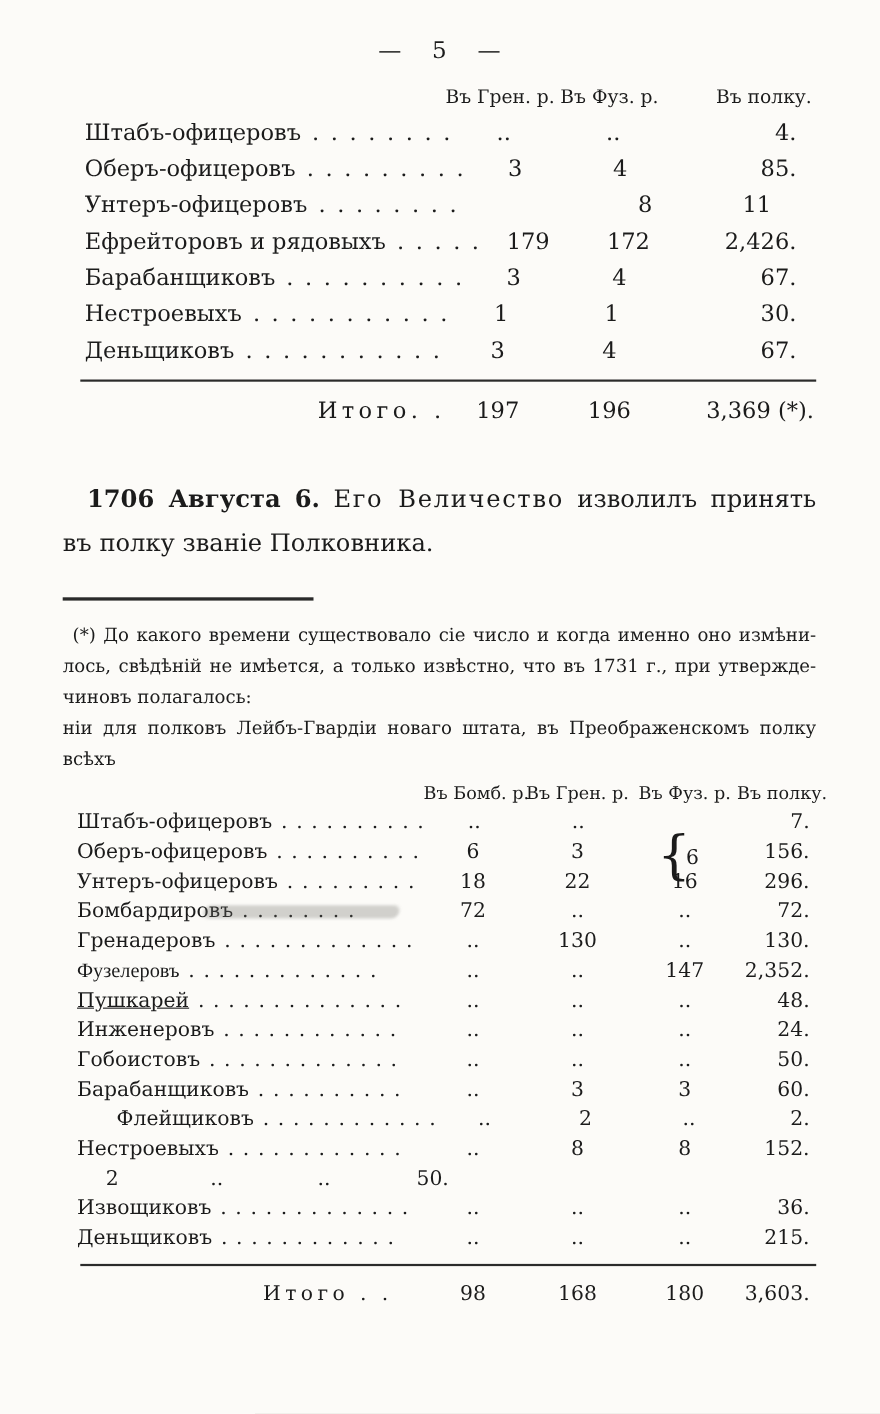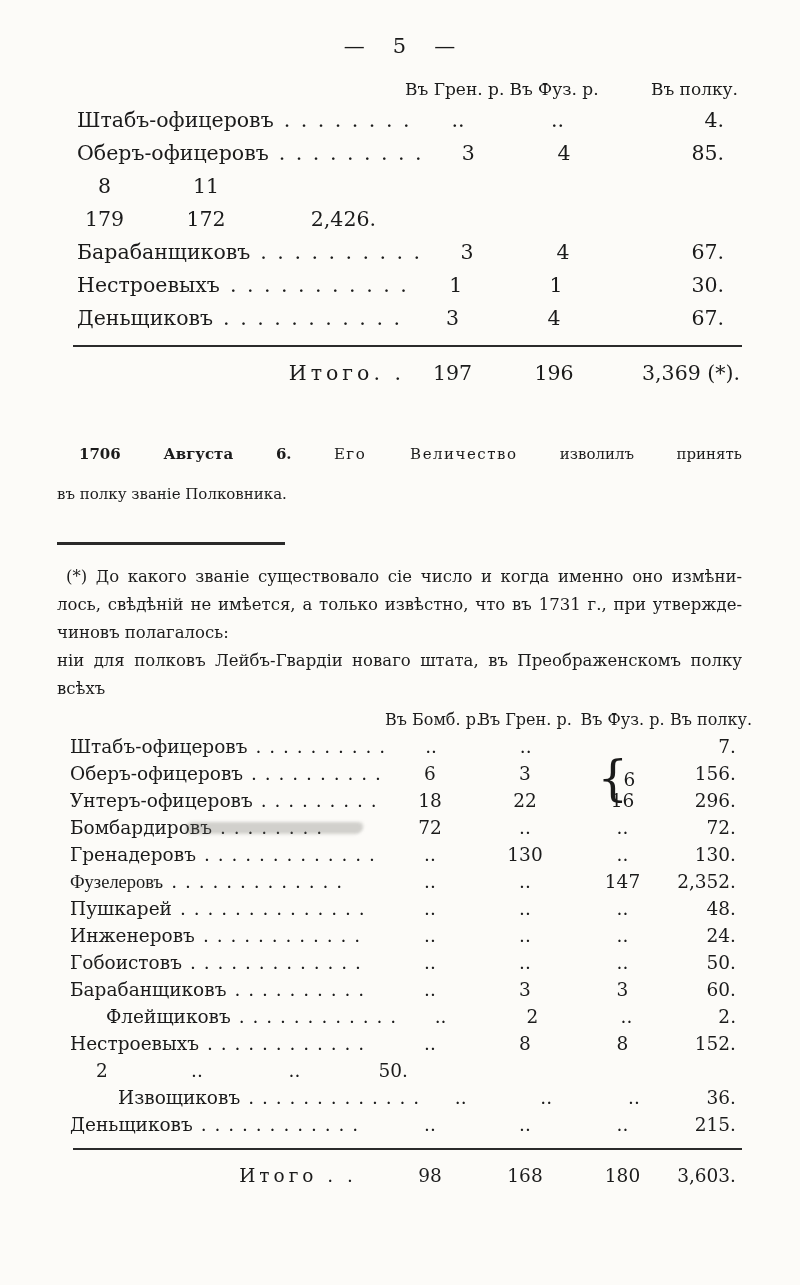--- a/index.html
+++ b/index.html
@@ -32,21 +32,21 @@
   .just { text-align: justify; text-align-last: justify; }
 
   .intro {
     margin-top: 24px;
     font-size: 21.5px;
     line-height: 36px;
   }
 
   .event {
     margin-top: 46px;
-    font-size: 15px;
+    font-size: 22px;
     line-height: 40px;
   }
   .event .just { padding-left: 22px; }
   .event .date { font-weight: bold; }
   .event .highlight { letter-spacing: 1.5px; }
 
   .fn-rule {
     width: 228px;
     height: 3px;
     background: #2a2a2a;
@@ -154,24 +154,26 @@
         <div class="tcell c1">..</div>
         <div class="tcell c2">4.</div>
       </div>
       <div class="trow">
         <div class="tlabel"><div class="lname" style="display: inline;">Оберъ-офицеровъ</div><div class="dots" style="display: inline;">. . . . . . . . .</div></div>
         <div class="tcell c0">3</div>
         <div class="tcell c1">4</div>
         <div class="tcell c2">85.</div>
       </div>
       <div class="trow">
+        <div class="tlabel"><div class="lname" style="display: inline;">Унтеръ-офицеровъ</div><div class="dots" style="display: inline;">. . . . . . . .</div></div>
         <div class="tcell c0">8</div>
         <div class="tcell c1">11</div>
       </div>
       <div class="trow">
+        <div class="tlabel"><div class="lname" style="display: inline;">Ефрейторовъ и рядовыхъ</div><div class="dots" style="display: inline;">. . . . .</div></div>
         <div class="tcell c0">179</div>
         <div class="tcell c1">172</div>
         <div class="tcell c2">2,426.</div>
       </div>
       <div class="trow">
         <div class="tlabel"><div class="lname" style="display: inline;">Барабанщиковъ</div><div class="dots" style="display: inline;">. . . . . . . . . .</div></div>
         <div class="tcell c0">3</div>
         <div class="tcell c1">4</div>
         <div class="tcell c2">67.</div>
       </div>
@@ -202,21 +204,21 @@
       <span class="date">1706 Августа 6.</span>
       <span class="highlight">Его Величество</span>
       <span>изволилъ принять</span>
     </span>
     <span class="line">въ полку званіе Полковника.</span>
   </div>
 
   <div class="fn-rule"></div>
 
   <div class="footnote">
-    <span class="line just fline1">(*) До какого званіе существовало сіе число и когда именно оно измѣни-</span>
+    <span class="line just fline1">(*) До какого времени существовало сіе число и когда именно оно измѣни-</span>
     <span class="line just">лось, свѣдѣній не имѣется, а только извѣстно, что въ 1731 г., при утвержде-</span>
     <span class="line">чиновъ полагалось:</span>
     <span class="line just">ніи для полковъ Лейбъ-Гвардіи новаго штата, въ Преображенскомъ полку всѣхъ</span>
   </div>
 
   <div class="table t2">
       <div class="trow thead">
         <div class="tlabel"></div>
         <div class="tcell c0">Въ Бомб. р.</div>
         <div class="tcell c1">Въ Грен. р.</div>
@@ -262,21 +264,21 @@
         <div class="tcell c3">130.</div>
       </div>
       <div class="trow">
         <div class="tlabel"><div class="lname" style="display: inline; font-family: Liberation Serif, serif;">Фузелеровъ</div><div class="dots" style="display: inline;">. . . . . . . . . . . . .</div></div>
         <div class="tcell c0">..</div>
         <div class="tcell c1">..</div>
         <div class="tcell c2">147</div>
         <div class="tcell c3">2,352.</div>
       </div>
       <div class="trow">
-        <div class="tlabel"><div class="lname" style="display: inline;">Пушкарей</div><div class="dots" style="display: inline;">. . . . . . . . . . . . . .</div></div>
+        <div class="tlabel"><div class="lname" style="display: inline; text-decoration: underline;">Пушкарей</div><div class="dots" style="display: inline;">. . . . . . . . . . . . . .</div></div>
         <div class="tcell c0">..</div>
         <div class="tcell c1">..</div>
         <div class="tcell c2">..</div>
         <div class="tcell c3">48.</div>
       </div>
       <div class="trow">
         <div class="tlabel"><div class="lname" style="display: inline;">Инженеровъ</div><div class="dots" style="display: inline;">. . . . . . . . . . . .</div></div>
         <div class="tcell c0">..</div>
         <div class="tcell c1">..</div>
         <div class="tcell c2">..</div>
@@ -310,21 +312,21 @@
         <div class="tcell c2">8</div>
         <div class="tcell c3">152.</div>
       </div>
       <div class="trow">
         <div class="tcell c0">2</div>
         <div class="tcell c1">..</div>
         <div class="tcell c2">..</div>
         <div class="tcell c3">50.</div>
       </div>
       <div class="trow">
-        <div class="tlabel"><div class="lname" style="display: inline; margin-left: 48px;">Извощиковъ</div><div class="dots" style="display: inline;">. . . . . . . . . . . . .</div></div>
+        <div class="tlabel"><div class="lname" style="display: inline;">Извощиковъ</div><div class="dots" style="display: inline;">. . . . . . . . . . . . .</div></div>
         <div class="tcell c0">..</div>
         <div class="tcell c1">..</div>
         <div class="tcell c2">..</div>
         <div class="tcell c3">36.</div>
       </div>
       <div class="trow">
         <div class="tlabel"><div class="lname" style="display: inline;">Деньщиковъ</div><div class="dots" style="display: inline;">. . . . . . . . . . . .</div></div>
         <div class="tcell c0">..</div>
         <div class="tcell c1">..</div>
         <div class="tcell c2">..</div>

